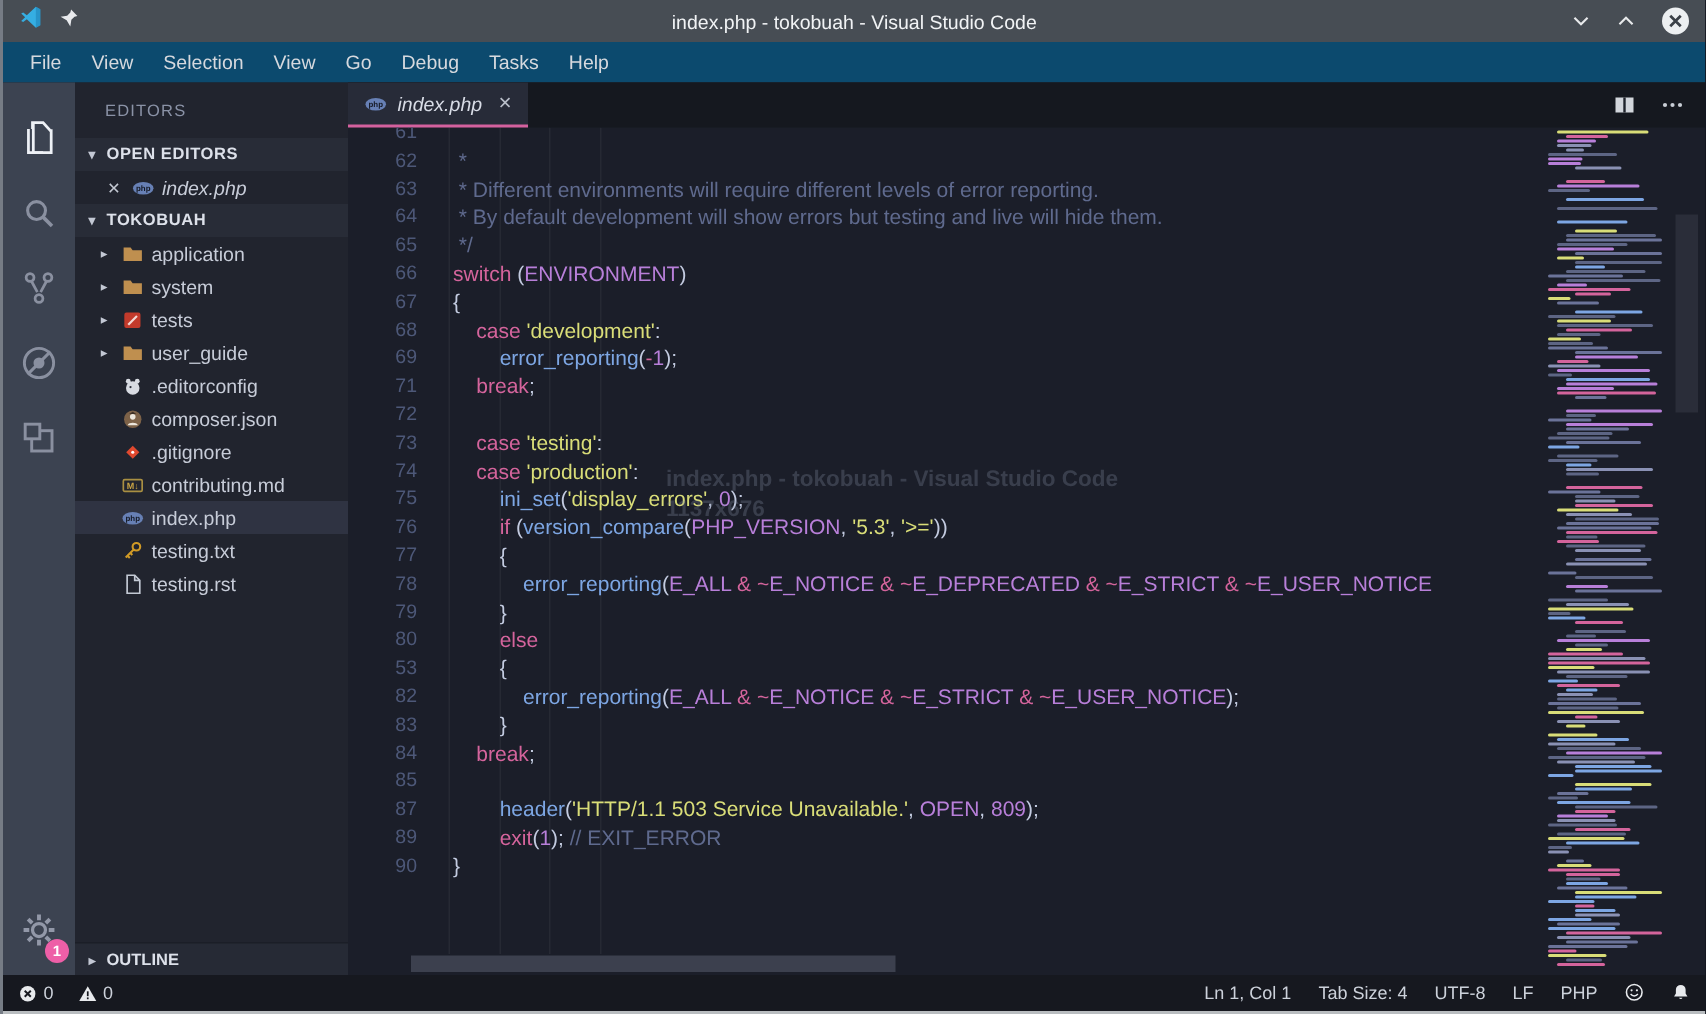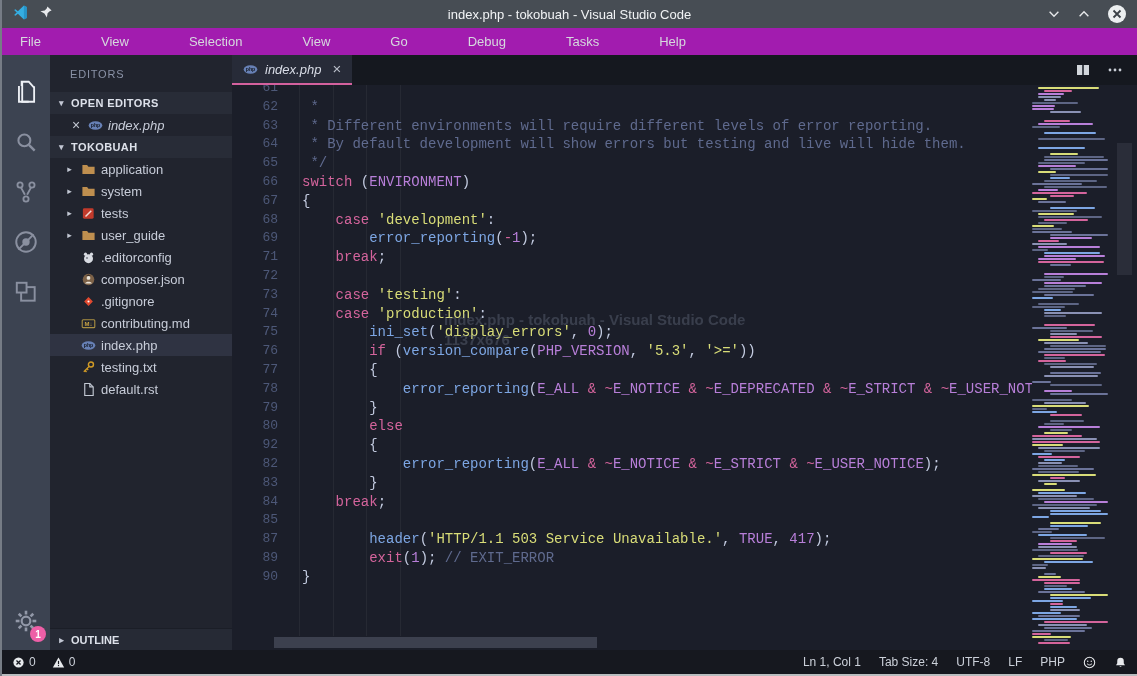--- a/index.html
+++ b/index.html
@@ -11,21 +11,21 @@
     background:#1b1e29;
     display:flex;flex-direction:column;
   }
   
   .titlebar{height:28px;background:#474d54;display:flex;align-items:center;padding:0 10px;flex:none;position:relative;}
   .titlebar .app-icons{display:flex;align-items:center;gap:10px;}
   .titlebar .title{position:absolute;left:0;right:0;text-align:center;color:#f1f3f5;font-size:13px;pointer-events:none;}
   .win-controls{margin-left:auto;display:flex;align-items:center;gap:16px;z-index:2;}
   .win-controls svg{display:block;}
   
-  .menubar{height:27px;background:#a21caf;display:flex;align-items:center;padding-left:8px;flex:none;gap:40px;}
+  .menubar{height:27px;background:#0c4a6e;display:flex;align-items:center;padding-left:8px;flex:none;}
   .menu-item{color:#d6d9de;font-size:13px;padding:4px 10px;cursor:default;}
   
   .main{flex:1;display:flex;min-height:0;}
   .activitybar{width:48px;background:#3c4351;flex:none;display:flex;flex-direction:column;align-items:center;padding-top:12px;}
   .ab-item{width:48px;height:50px;display:flex;align-items:center;justify-content:center;color:#8a90a0;}
   .ab-item.active{color:#eef1f6;}
   .ab-item svg{width:26px;height:26px;}
   .ab-bottom{margin-top:auto;margin-bottom:12px;position:relative;color:#9298a8;}
   .ab-bottom svg{width:26px;height:26px;}
   .ab-badge{position:absolute;right:-7px;bottom:-4px;width:16px;height:16px;border-radius:50%;
@@ -50,39 +50,39 @@
   .tabbar{height:30px;background:#15181f;display:flex;align-items:stretch;flex:none;}
   .tab{display:flex;align-items:center;gap:7px;padding:0 11px;background:#272b38;border-bottom:2px solid #d4619e;}
   .tab .lbl{font-style:italic;font-size:13px;color:#d8dce6;}
   .tab .icon svg{width:15px;height:15px;display:block;}
   .tab .close-x{color:#b9bec9;font-size:15px;line-height:10px;margin-left:4px;}
   .editor-actions{margin-left:auto;display:flex;align-items:center;gap:16px;padding-right:14px;color:#c9ced6;}
   .editor-actions svg{width:16px;height:16px;display:block;}
   
   .editor{flex:1;position:relative;overflow:hidden;}
   .code{position:absolute;left:0;top:-6px;right:105px;overflow:hidden;}
-  .code-row{display:flex;height:18.8px;line-height:18.8px;font-family:Liberation Mono, monospace;font-size:14px;white-space:pre;justify-content:space-between;}
+  .code-row{display:flex;height:18.8px;line-height:18.8px;font-family:Liberation Sans, sans-serif;font-size:14px;white-space:pre;justify-content:space-between;}
   .gutter-n{width:70px;padding-right:24px;text-align:right;color:#4d5878;flex:none;font-size:13px;}
   .code-text{flex:1;overflow:hidden;}
   .tk-k{color:#d4649c;} .tk-o{color:#d4649c;} .tk-f{color:#7da6e3;} .tk-s{color:#d9dd78;}
   .tk-c{color:#b87fd9;} .tk-m{color:#5f6a8e;} .tk-p{color:#c3cbe0;}
   .indent-guide{position:absolute;top:0;bottom:14px;width:1px;background:rgba(255,255,255,0.05);}
   .minimap{position:absolute;top:0;bottom:0;right:25px;width:80px;overflow:hidden;padding-top:2px;}
   .mm-row{height:2px;margin-bottom:1px;border-radius:1px;}
   .vscrollbar{position:absolute;top:0;bottom:0;right:0;width:25px;}
   .vscroll-thumb{position:absolute;left:5px;right:5px;top:58px;height:132px;background:rgba(180,190,210,0.10);}
   .hscrollbar{position:absolute;left:42px;bottom:2px;width:323px;height:11px;background:rgba(160,168,190,0.25);}
   .osd-ghost{position:absolute;left:212px;top:226px;color:rgba(130,140,160,0.30);font-weight:bold;font-size:15px;pointer-events:none;}
   .osd-ghost .osd-size{margin-top:3px;font-size:15px;}
   
   .statusbar{height:24px;background:#16181f;display:flex;align-items:center;padding:0 10px;flex:none;color:#ccd1da;font-size:12px;}
   .sb-group{display:flex;align-items:center;gap:16px;}
   .sb-item{display:flex;align-items:center;gap:4px;}
   .sb-item svg{width:13px;height:13px;display:block;}
-  .sb-right{margin-left:auto;display:flex;align-items:flex-end;gap:18px;}
+  .sb-right{margin-left:auto;display:flex;align-items:flex-start;gap:18px;}
   .bottom-edge{height:2px;background:#b9bdc0;flex:none;}
 </style>
 </head>
 <body>
 
 <div class="window">
 
   <div class="titlebar">
     <div class="app-icons">
       <span><svg width="17" height="17" viewBox="0 0 24 24">
@@ -302,21 +302,21 @@
             <span class="lbl">testing.txt</span>
           </div>
           <div class="row">
             <span class="twistie"></span>
             <span class="icon">
               <svg viewBox="0 0 16 16">
                 <path d="M4 1.6h5.4L13 5.2v9.2H4z" fill="none" stroke="#c3c9d4" stroke-width="1.2"></path>
                 <path d="M9.4 1.6v3.6H13" fill="none" stroke="#c3c9d4" stroke-width="1.2"></path>
               </svg>
             </span>
-            <span class="lbl">default.rst</span>
+            <span class="lbl">testing.rst</span>
           </div>
         </div>
       <div class="outline-header">
         <span class="twistie">▸</span>
         <span>OUTLINE</span>
       </div>
     </div>
 
     <div class="editorgroup">
       <div class="tabbar">
@@ -364,26 +364,26 @@
             <div class="code-row"><span class="gutter-n">71</span><span class="code-text"><span class="tk-p">    </span><span class="tk-k">break</span><span class="tk-p">;</span></span></div>
             <div class="code-row"><span class="gutter-n">72</span><span class="code-text"></span></div>
             <div class="code-row"><span class="gutter-n">73</span><span class="code-text"><span class="tk-p">    </span><span class="tk-k">case</span><span class="tk-p"> </span><span class="tk-s">'testing'</span><span class="tk-p">:</span></span></div>
             <div class="code-row"><span class="gutter-n">74</span><span class="code-text"><span class="tk-p">    </span><span class="tk-k">case</span><span class="tk-p"> </span><span class="tk-s">'production'</span><span class="tk-p">:</span></span></div>
             <div class="code-row"><span class="gutter-n">75</span><span class="code-text"><span class="tk-p">        </span><span class="tk-f">ini_set</span><span class="tk-p">(</span><span class="tk-s">'display_errors'</span><span class="tk-p">, </span><span class="tk-c">0</span><span class="tk-p">);</span></span></div>
             <div class="code-row"><span class="gutter-n">76</span><span class="code-text"><span class="tk-p">        </span><span class="tk-k">if</span><span class="tk-p"> (</span><span class="tk-f">version_compare</span><span class="tk-p">(</span><span class="tk-c">PHP_VERSION</span><span class="tk-p">, </span><span class="tk-s">'5.3'</span><span class="tk-p">, </span><span class="tk-s">'&gt;='</span><span class="tk-p">))</span></span></div>
             <div class="code-row"><span class="gutter-n">77</span><span class="code-text"><span class="tk-p">        {</span></span></div>
             <div class="code-row"><span class="gutter-n">78</span><span class="code-text"><span class="tk-p">            </span><span class="tk-f">error_reporting</span><span class="tk-p">(</span><span class="tk-c">E_ALL</span><span class="tk-p"> </span><span class="tk-o">&amp;</span><span class="tk-p"> </span><span class="tk-o">~</span><span class="tk-c">E_NOTICE</span><span class="tk-p"> </span><span class="tk-o">&amp;</span><span class="tk-p"> </span><span class="tk-o">~</span><span class="tk-c">E_DEPRECATED</span><span class="tk-p"> </span><span class="tk-o">&amp;</span><span class="tk-p"> </span><span class="tk-o">~</span><span class="tk-c">E_STRICT</span><span class="tk-p"> </span><span class="tk-o">&amp;</span><span class="tk-p"> </span><span class="tk-o">~</span><span class="tk-c">E_USER_NOTICE</span></span></div>
             <div class="code-row"><span class="gutter-n">79</span><span class="code-text"><span class="tk-p">        }</span></span></div>
             <div class="code-row"><span class="gutter-n">80</span><span class="code-text"><span class="tk-p">        </span><span class="tk-k">else</span></span></div>
-            <div class="code-row"><span class="gutter-n">92</span><span class="code-text"><span class="tk-p">        {</span></span></div>
+            <div class="code-row"><span class="gutter-n">53</span><span class="code-text"><span class="tk-p">        {</span></span></div>
             <div class="code-row"><span class="gutter-n">82</span><span class="code-text"><span class="tk-p">            </span><span class="tk-f">error_reporting</span><span class="tk-p">(</span><span class="tk-c">E_ALL</span><span class="tk-p"> </span><span class="tk-o">&amp;</span><span class="tk-p"> </span><span class="tk-o">~</span><span class="tk-c">E_NOTICE</span><span class="tk-p"> </span><span class="tk-o">&amp;</span><span class="tk-p"> </span><span class="tk-o">~</span><span class="tk-c">E_STRICT</span><span class="tk-p"> </span><span class="tk-o">&amp;</span><span class="tk-p"> </span><span class="tk-o">~</span><span class="tk-c">E_USER_NOTICE</span><span class="tk-p">);</span></span></div>
             <div class="code-row"><span class="gutter-n">83</span><span class="code-text"><span class="tk-p">        }</span></span></div>
             <div class="code-row"><span class="gutter-n">84</span><span class="code-text"><span class="tk-p">    </span><span class="tk-k">break</span><span class="tk-p">;</span></span></div>
             <div class="code-row"><span class="gutter-n">85</span><span class="code-text"></span></div>
-            <div class="code-row"><span class="gutter-n">87</span><span class="code-text"><span class="tk-p">        </span><span class="tk-f">header</span><span class="tk-p">(</span><span class="tk-s">'HTTP/1.1 503 Service Unavailable.'</span><span class="tk-p">, </span><span class="tk-c">TRUE</span><span class="tk-p">, </span><span class="tk-c">417</span><span class="tk-p">);</span></span></div>
+            <div class="code-row"><span class="gutter-n">87</span><span class="code-text"><span class="tk-p">        </span><span class="tk-f">header</span><span class="tk-p">(</span><span class="tk-s">'HTTP/1.1 503 Service Unavailable.'</span><span class="tk-p">, </span><span class="tk-c">OPEN</span><span class="tk-p">, </span><span class="tk-c">809</span><span class="tk-p">);</span></span></div>
             <div class="code-row"><span class="gutter-n">89</span><span class="code-text"><span class="tk-p">        </span><span class="tk-k">exit</span><span class="tk-p">(</span><span class="tk-c">1</span><span class="tk-p">);</span><span class="tk-p"> </span><span class="tk-m">// EXIT_ERROR</span></span></div>
             <div class="code-row"><span class="gutter-n">90</span><span class="code-text"><span class="tk-p">}</span></span></div>
           </div>
         <div class="minimap" id="minimap">
             <div class="mm-row" style="margin-left: 6px; width: 61.443px; background: rgb(217, 221, 120);"></div>
             <div class="mm-row" style="margin-left: 12px; width: 27.8472px; background: rgb(212, 100, 156);"></div>
             <div class="mm-row" style="margin-left: 6px; width: 26.4956px; background: rgb(184, 127, 217);"></div>
             <div class="mm-row" style="margin-left: 6px; width: 23.4407px; background: rgb(138, 145, 180);"></div>
             <div class="mm-row" style="margin-left: 12px; width: 12.2229px; background: rgb(138, 145, 180);"></div>
             <div class="mm-row" style="margin-left: 0px; width: 46.3548px; background: rgb(93, 101, 132);"></div>

